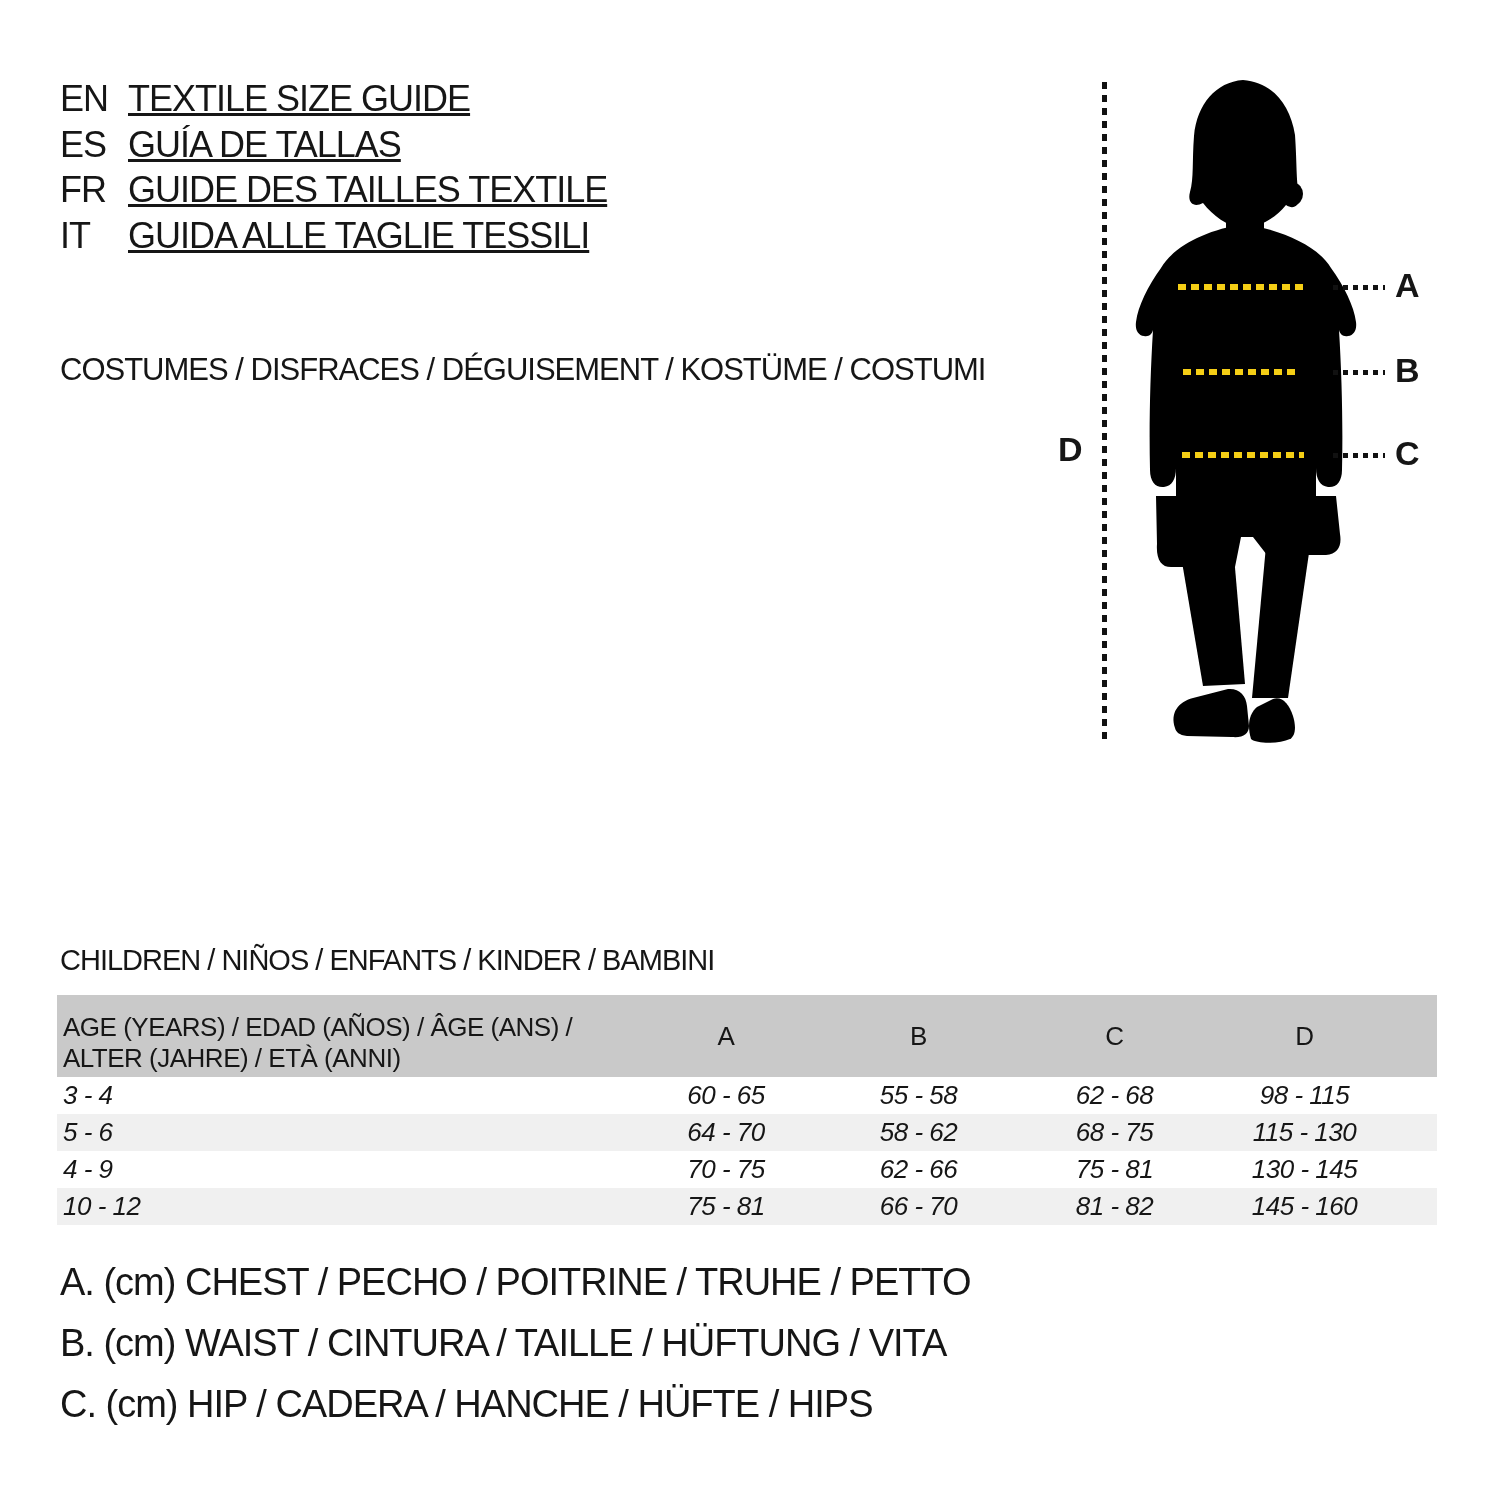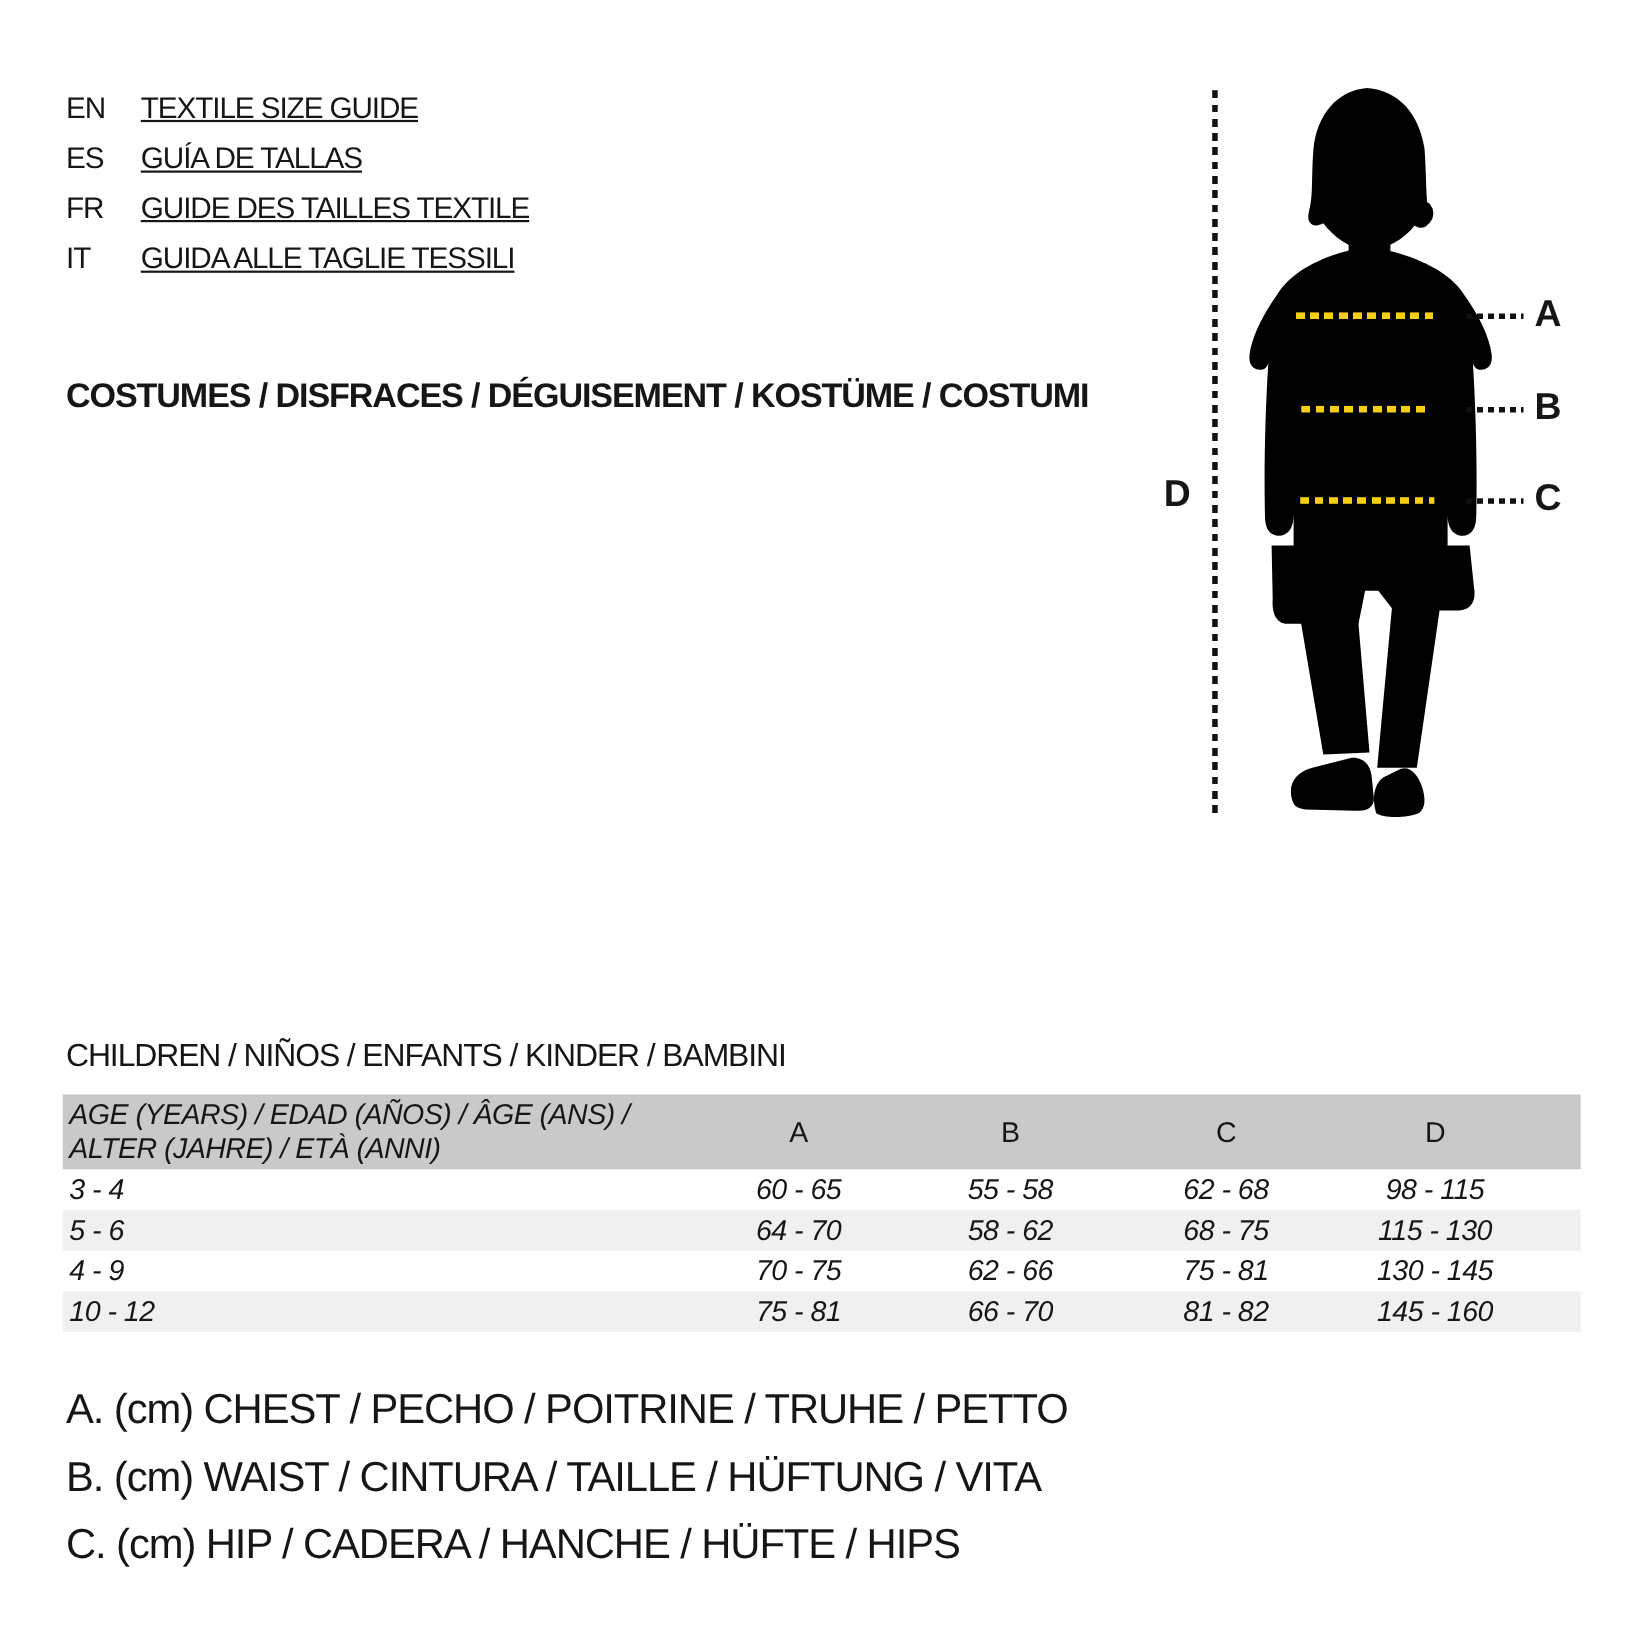--- a/index.html
+++ b/index.html
@@ -4,26 +4,26 @@
 <style>
   * { margin:0; padding:0; box-sizing:border-box; }
   html,body { background:#ffffff; }
   .page {
     position:relative; width:1501px; height:1500px; background:#ffffff;
     font-family:"Liberation Sans", sans-serif; color:#161616; overflow:hidden;
   }
 
   
   .lang-block { position:absolute; left:60px; top:76px; }
-  .lang-row { display:flex; line-height:45.5px; font-size:27px; letter-spacing:-1px; }
+  .lang-row { display:flex; line-height:45.5px; font-size:36px; letter-spacing:-1px; }
   .lang-code { width:68px; flex:0 0 68px; }
   .lang-label { white-space:nowrap;text-decoration:underline; }
 
   .costumes-line {
-    position:absolute; left:60px; top:342px; font-size:31px; font-weight:bold;
+    position:absolute; left:60px; top:352px; font-size:31px; font-weight:normal;
     letter-spacing:-1px; white-space:nowrap;
   }
 
   
   .figure { position:absolute; left:1050px; top:78px; width:420px; height:680px; }
   .height-dash-line {
     position:absolute; left:52px; top:4px; width:5px; height:660px;
     background:repeating-linear-gradient(to bottom, #111 0 7px, transparent 7px 13px);
   }
   .silhouette-svg { position:absolute; left:80px; top:0; width:260px; height:668px; }
@@ -48,21 +48,21 @@
   .fig-label-d { left:8px;  top:352px; }
 
   
   .table-title {
     position:absolute; left:60px; top:944px; font-size:29px; letter-spacing:-1px;
     white-space:nowrap;
   }
   .size-table { position:absolute; left:57px; top:995px; width:1380px; font-size:26px; letter-spacing:-0.5px; }
   .t-grid { display:grid; grid-template-columns:570px 198px 187px 205px 220px; align-items:center; }
   .t-header { background:#c9c9c9; min-height:67px; }
-  .t-header .cell-age { padding:3px 0 3px 6px; width:540px; line-height:31px;font-style:italic; }
+  .t-header .cell-age { padding:17px 0 3px 6px; width:540px; line-height:31px; }
   .cell-age { padding-left:6px; text-align:left; }
   .cell-val { text-align:center; }
   .cell-d   { padding-right:45px; }
   .t-row { height:37px;font-style:italic; }
   .t-row.alt { background:#f0f0f0; }
 
   
   .legend { position:absolute; left:60px; top:1252px; }
   .legend-row { line-height:61px; font-size:38px; letter-spacing:-1px; white-space:nowrap; }
 </style>

